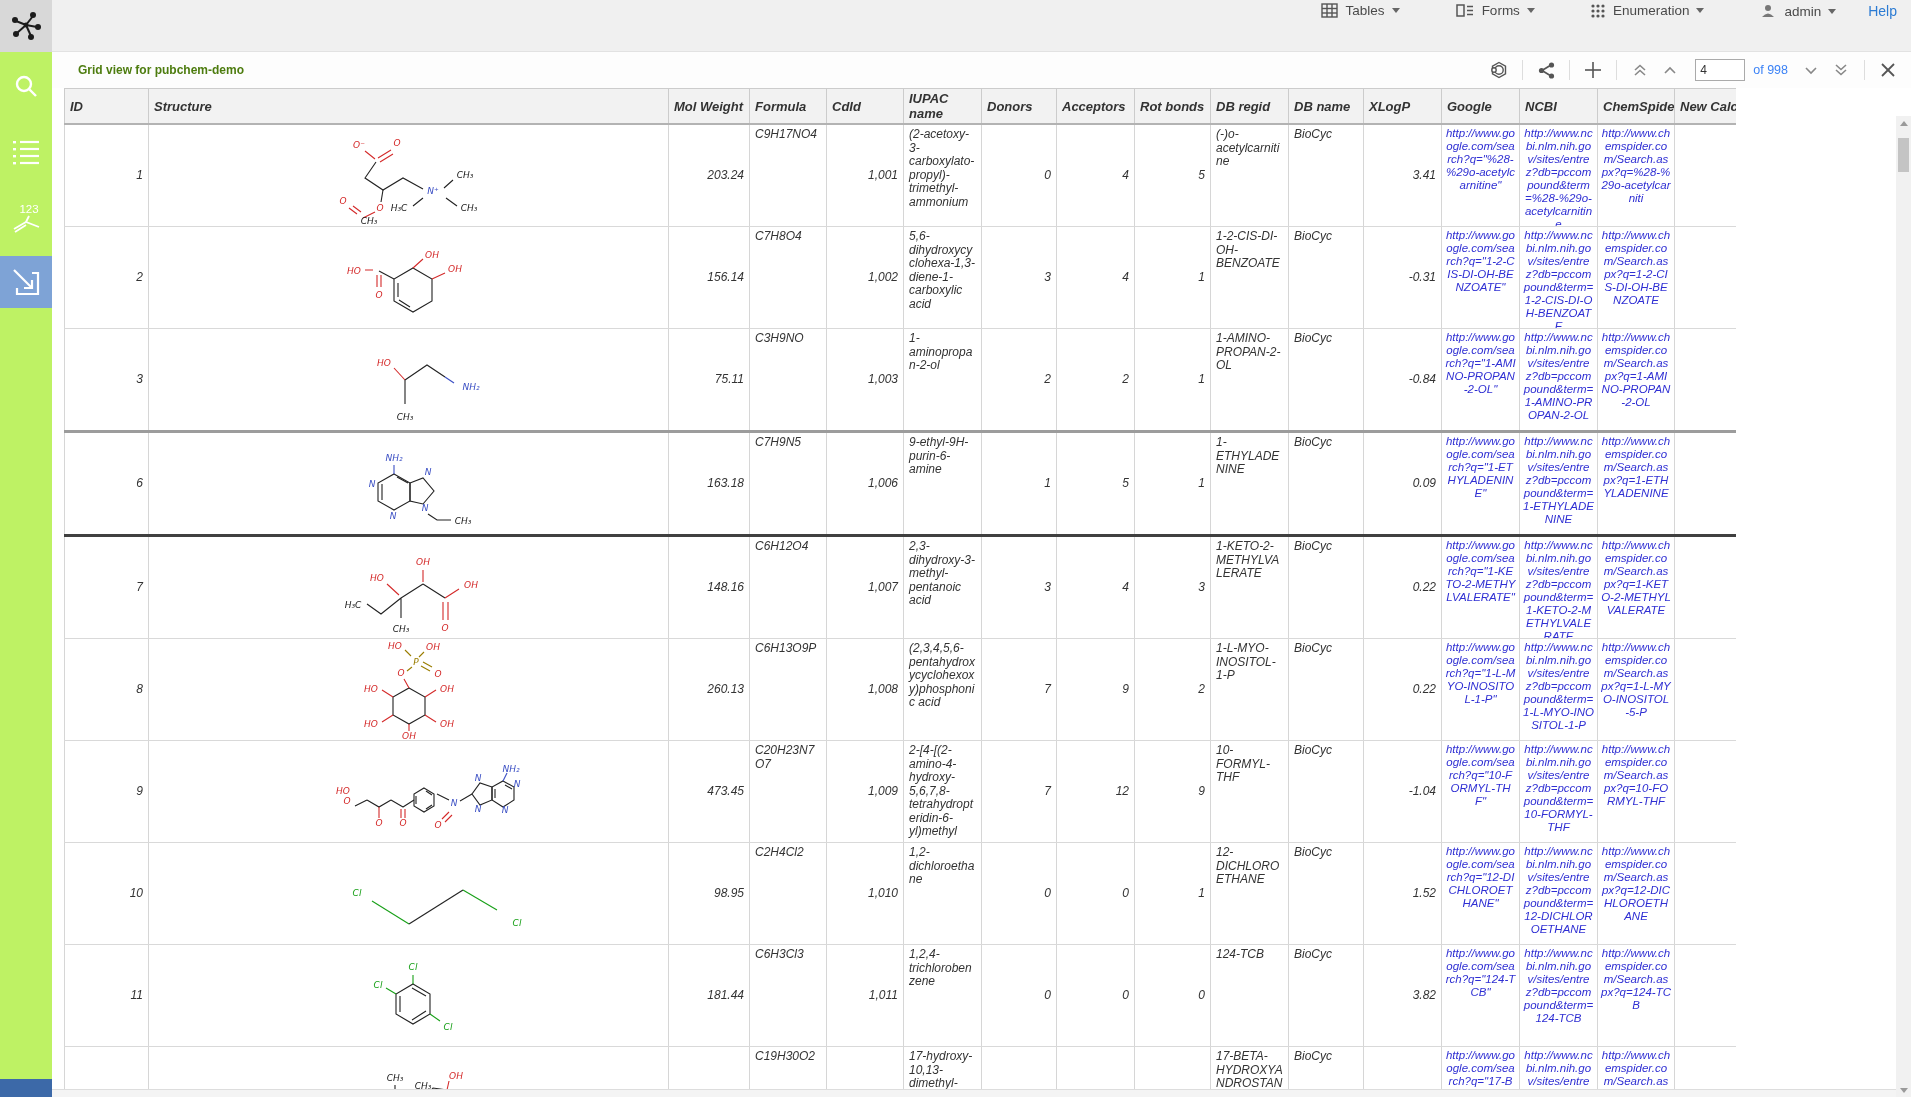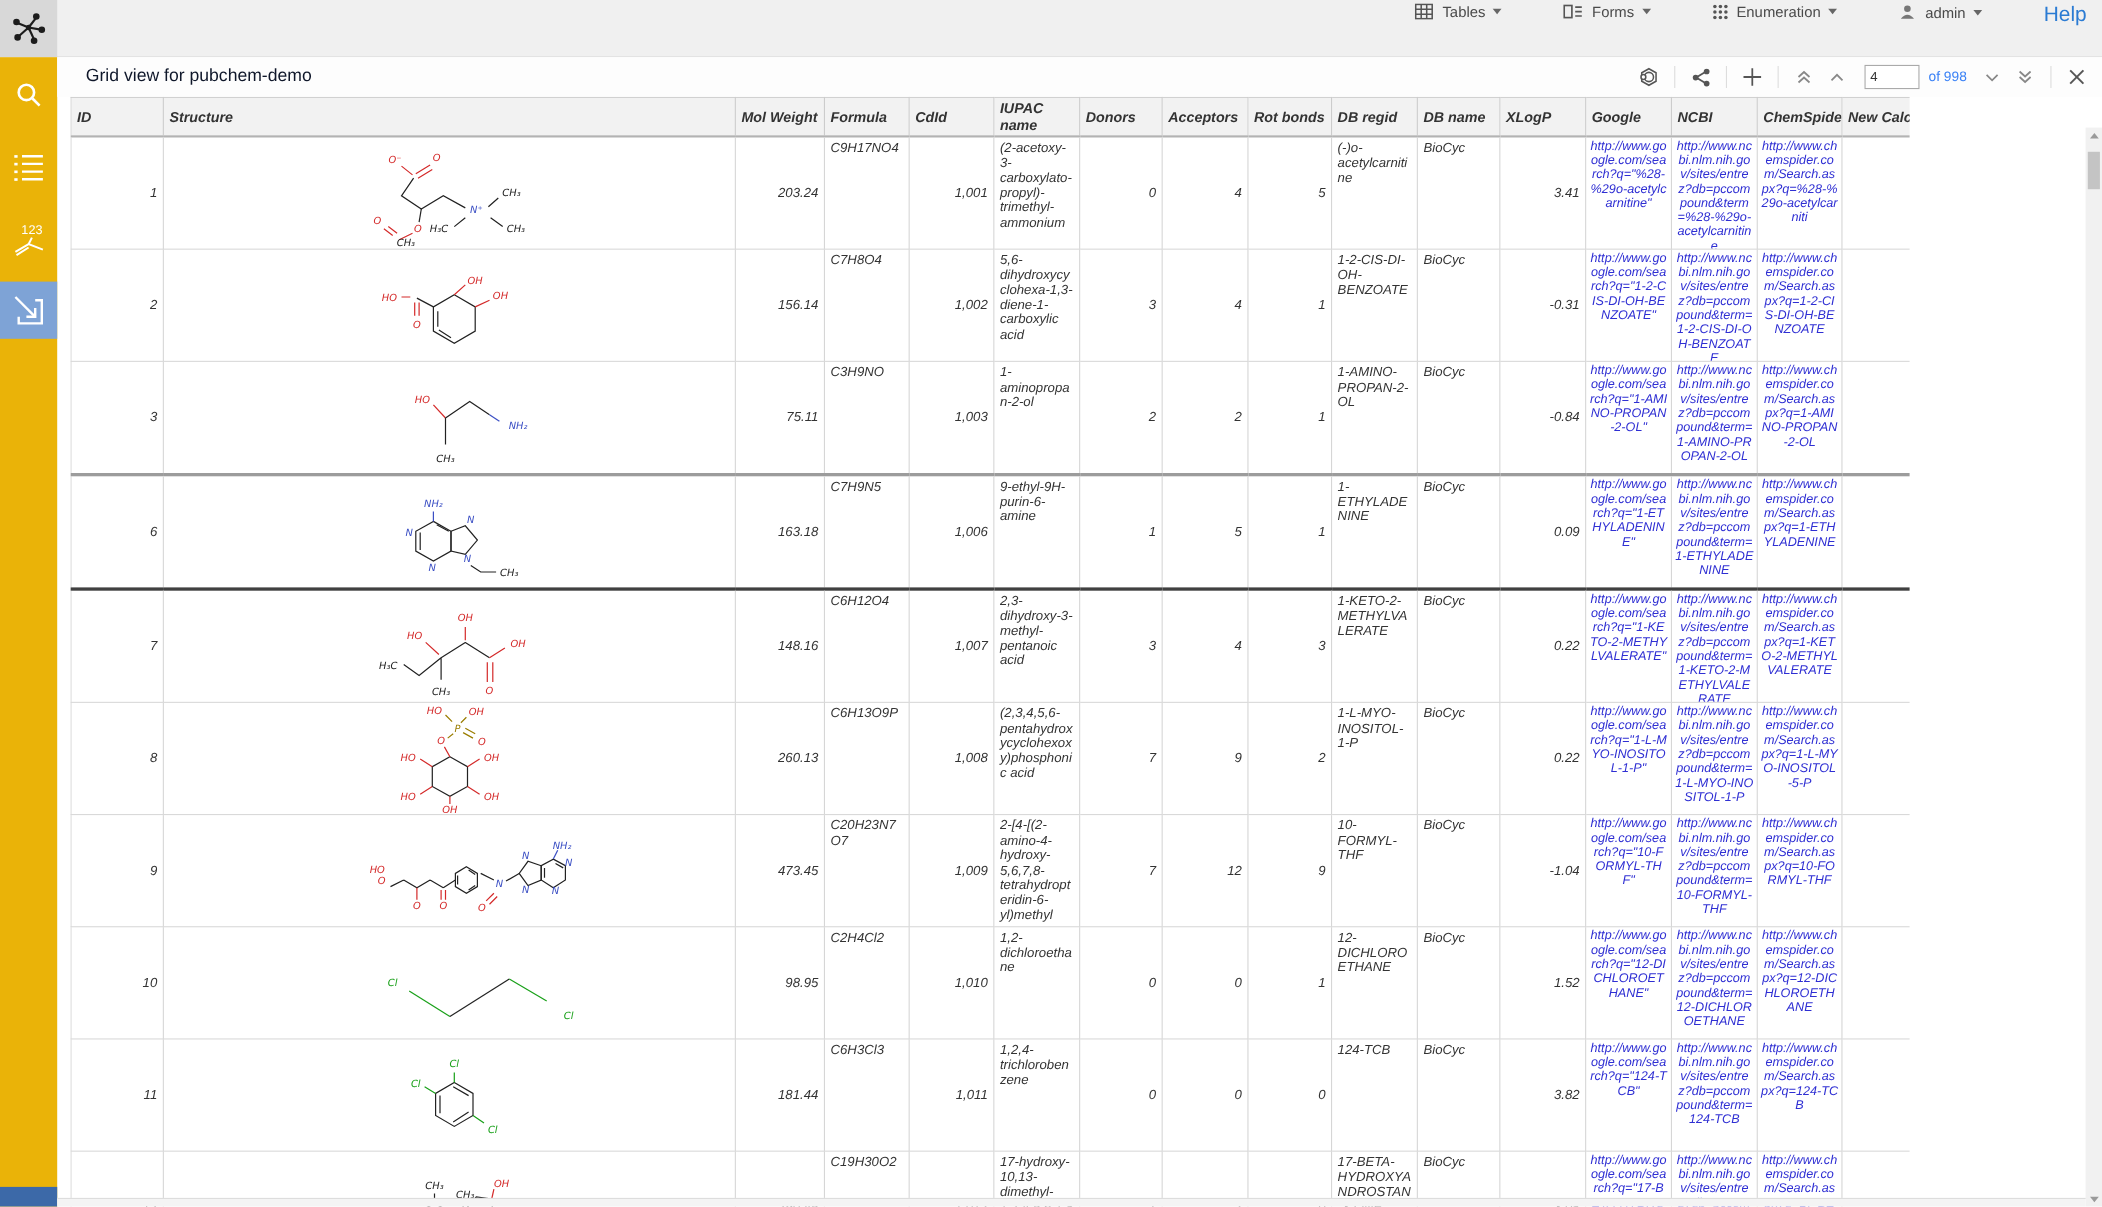--- a/index.html
+++ b/index.html
@@ -6,32 +6,32 @@
   html,body { width:1911px; height:1097px; overflow:hidden; font-family:"Liberation Sans",sans-serif; background:#fff; }
   .app { position:relative; width:1911px; height:1097px; overflow:hidden; }
 
   
   .navbar { position:absolute; top:0; left:0; width:1911px; height:52px; background:#f0f0f0; border-bottom:1px solid #e2e2e2; }
   .logo-tile { position:absolute; top:0; left:0; width:52px; height:52px; background:#d8d8d8; display:flex; align-items:center; justify-content:center; }
   .nav-right { position:absolute; right:14px; top:3px; height:52px; display:flex; align-items:flex-start; }
   .nav-item { display:flex; align-items:center; margin-left:56px; color:#4a4a4a; font-size:13.5px; cursor:pointer; }
   .nav-item .ni { margin-right:8px; display:flex; }
   .caret { margin-left:7px; width:0; height:0; border-left:4px solid transparent; border-right:4px solid transparent; border-top:5px solid #666; }
-  .help-link { margin-left:56px; color:#2b7bd3; font-size:19px; cursor:pointer; }
+  .help-link { margin-left:32px; color:#2b7bd3; font-size:14px; cursor:pointer; }
 
   
-  .sidebar { position:absolute; top:52px; left:0; width:52px; height:1045px; background:#eab308; }
+  .sidebar { position:absolute; top:52px; left:0; width:52px; height:1045px; background:#bef264; }
   .side-item { width:52px; height:52px; display:flex; align-items:center; justify-content:center; margin-top:14px; cursor:pointer; }
   .side-item.first { margin-top:8px; }
   .side-item.selected { background:#7ea3d6; margin-top:12px; }
   .side-bottom { position:absolute; bottom:0; left:0; width:52px; height:18px; background:#3c69a8; }
 
   
   .toolbar { position:absolute; top:52px; left:52px; width:1859px; height:36px; background:#fdfdfd; display:flex; align-items:center; }
-  .grid-title { margin-left:26px; font-size:16px; color:#0f172a; }
+  .grid-title { margin-left:26px; font-size:12px; color:#4d7c0f;font-weight:bold; }
   .tb-actions { position:absolute; right:8px; top:0; height:36px; display:flex; align-items:center; }
   .tb-btn { display:flex; align-items:center; justify-content:center; width:30px; height:28px; cursor:pointer; color:#555; }
   .tb-sep { width:1px; height:20px; background:#ddd; margin:0 8px; }
   .page-input { width:50px; height:22px; border:1px solid #aaa; font-size:12px; padding:0 4px; color:#333; margin:0 8px 0 10px; font-family:"Liberation Sans",sans-serif; }
   .page-total { font-size:12.5px; color:#3b82f6; margin-right:8px; white-space:nowrap; }
 
   
   .grid-wrap { position:absolute; top:88px; left:64px; width:1672px; height:1009px; overflow:hidden;font-style:italic; }
   table.grid { border-collapse:collapse; table-layout:fixed; width:1831px; }
   .grid th { background:#f2f2f2; border:1px solid #ccc; border-bottom:2px solid #b3b3b3; font-size:13px; font-weight:bold; color:#333; text-align:left; vertical-align:middle; padding:2px 5px; overflow:hidden; white-space:normal; height:28px; }

